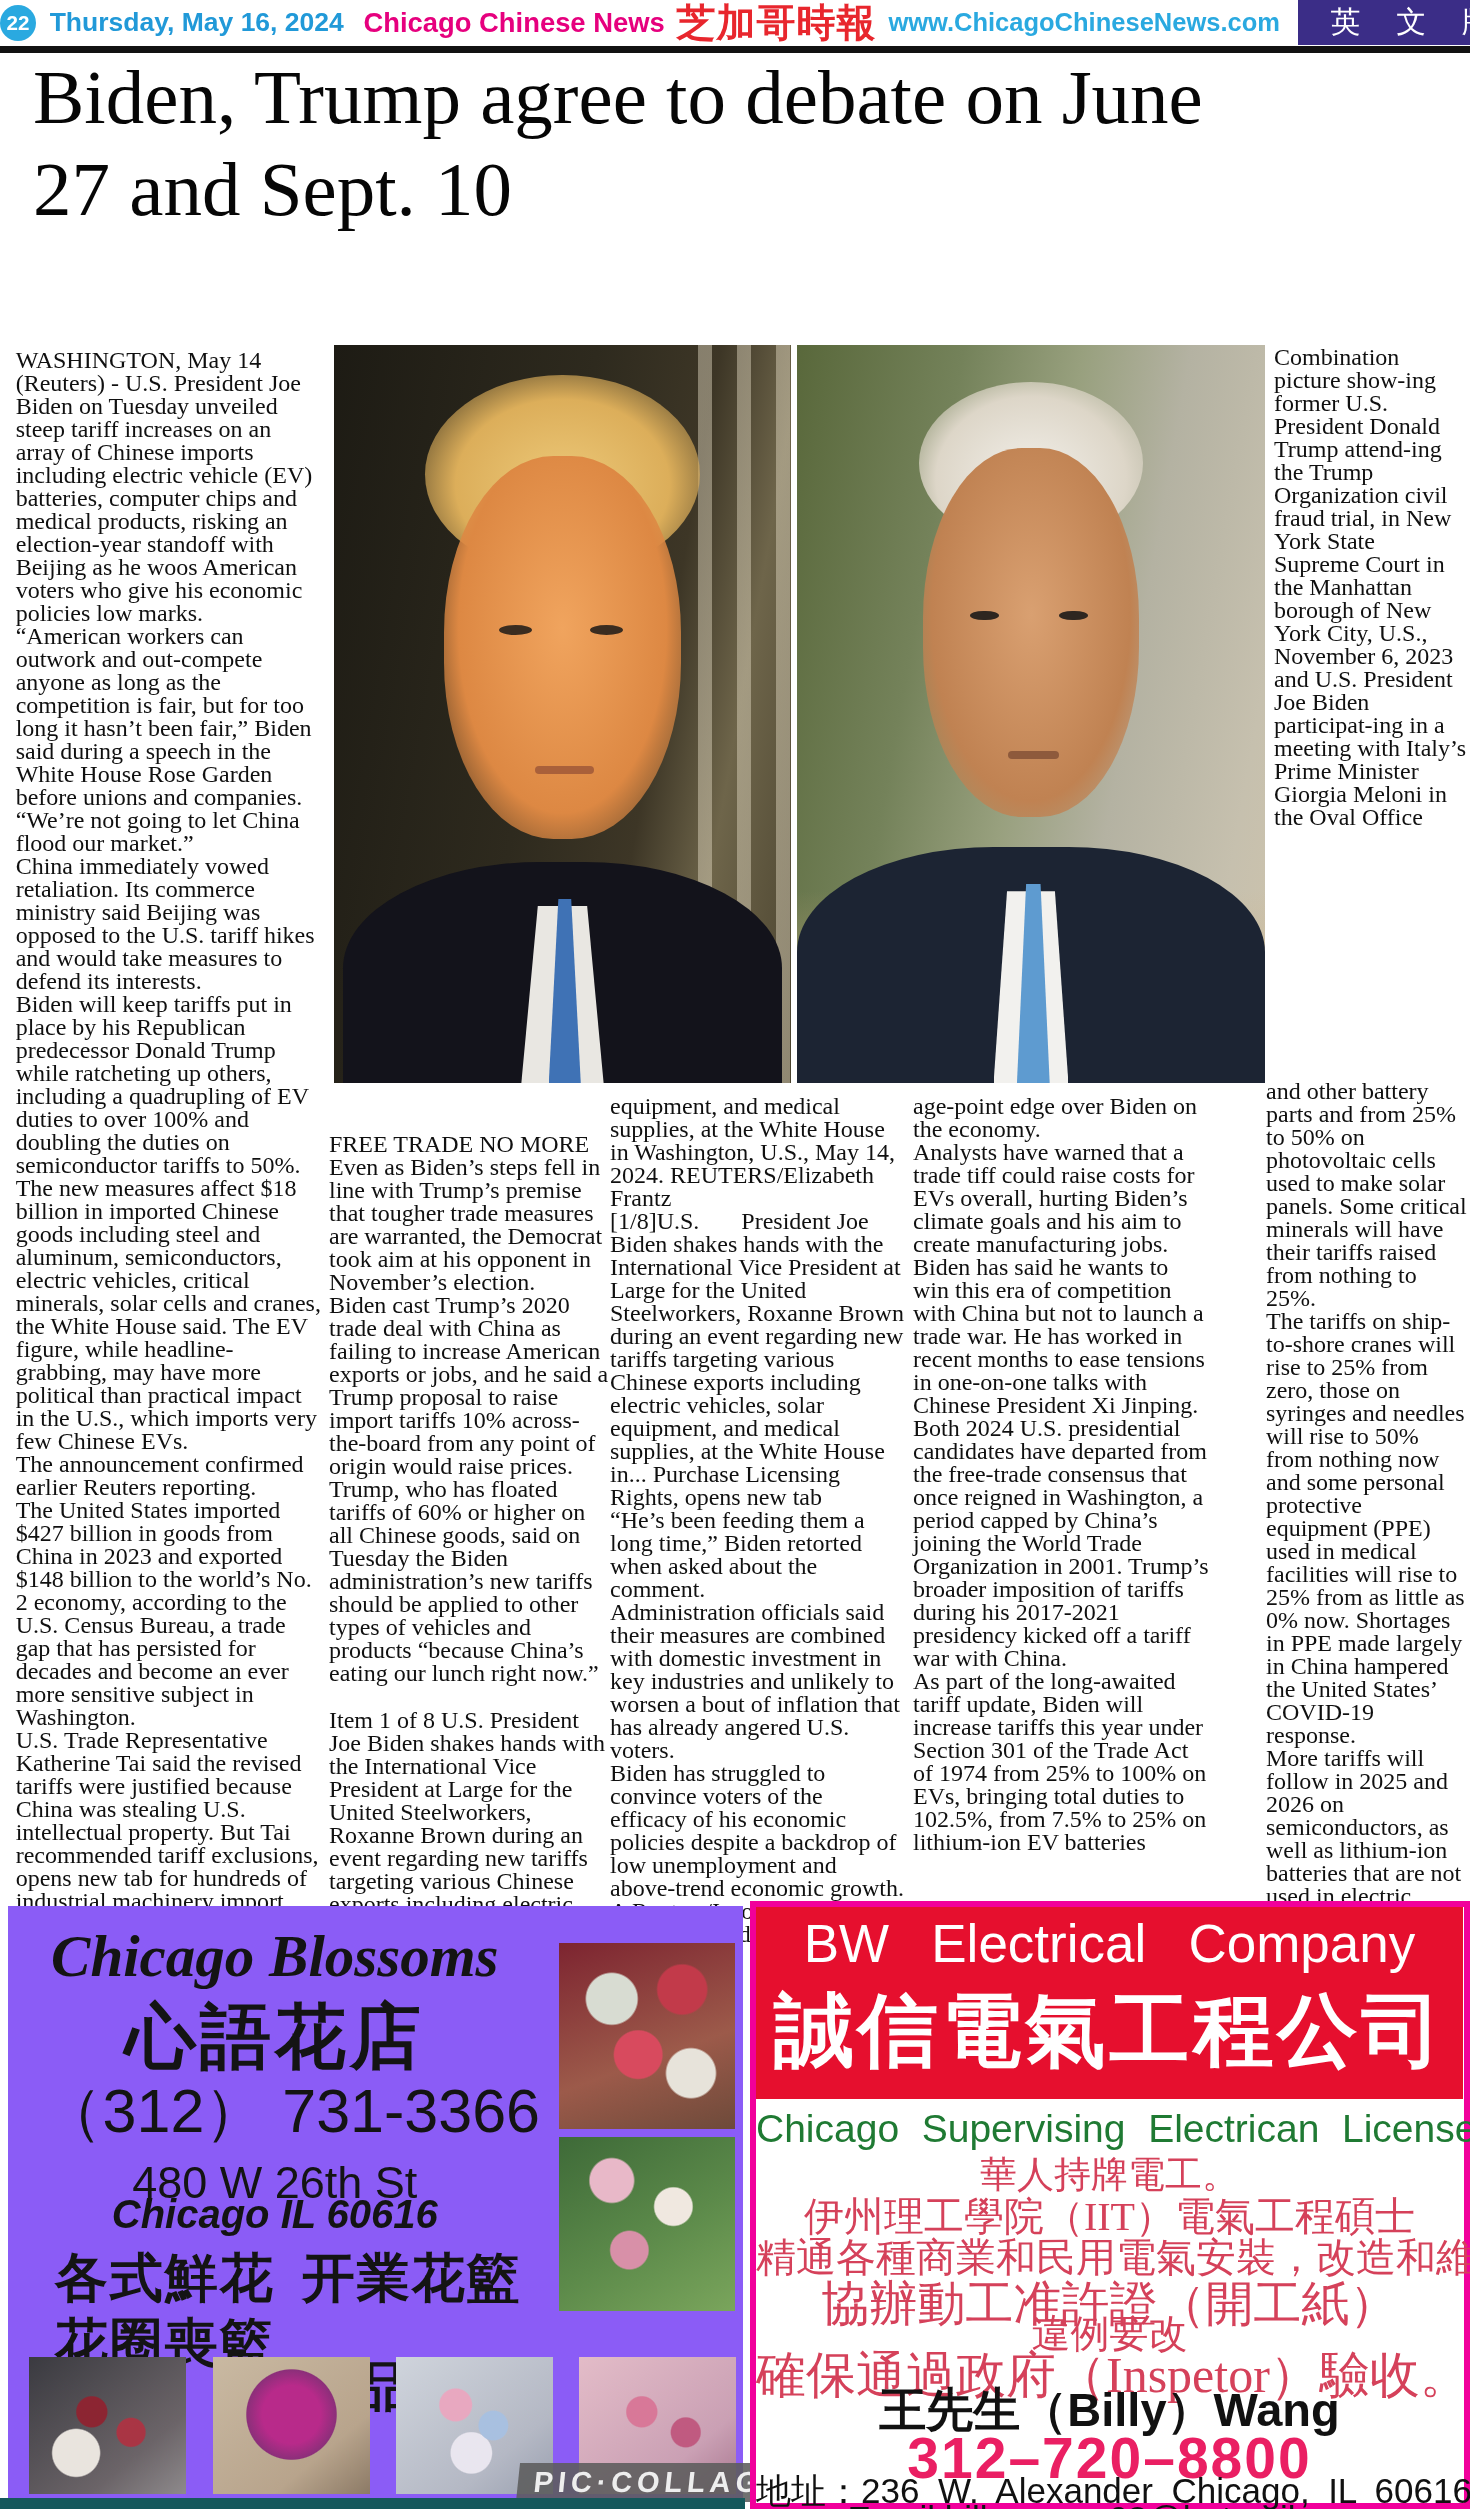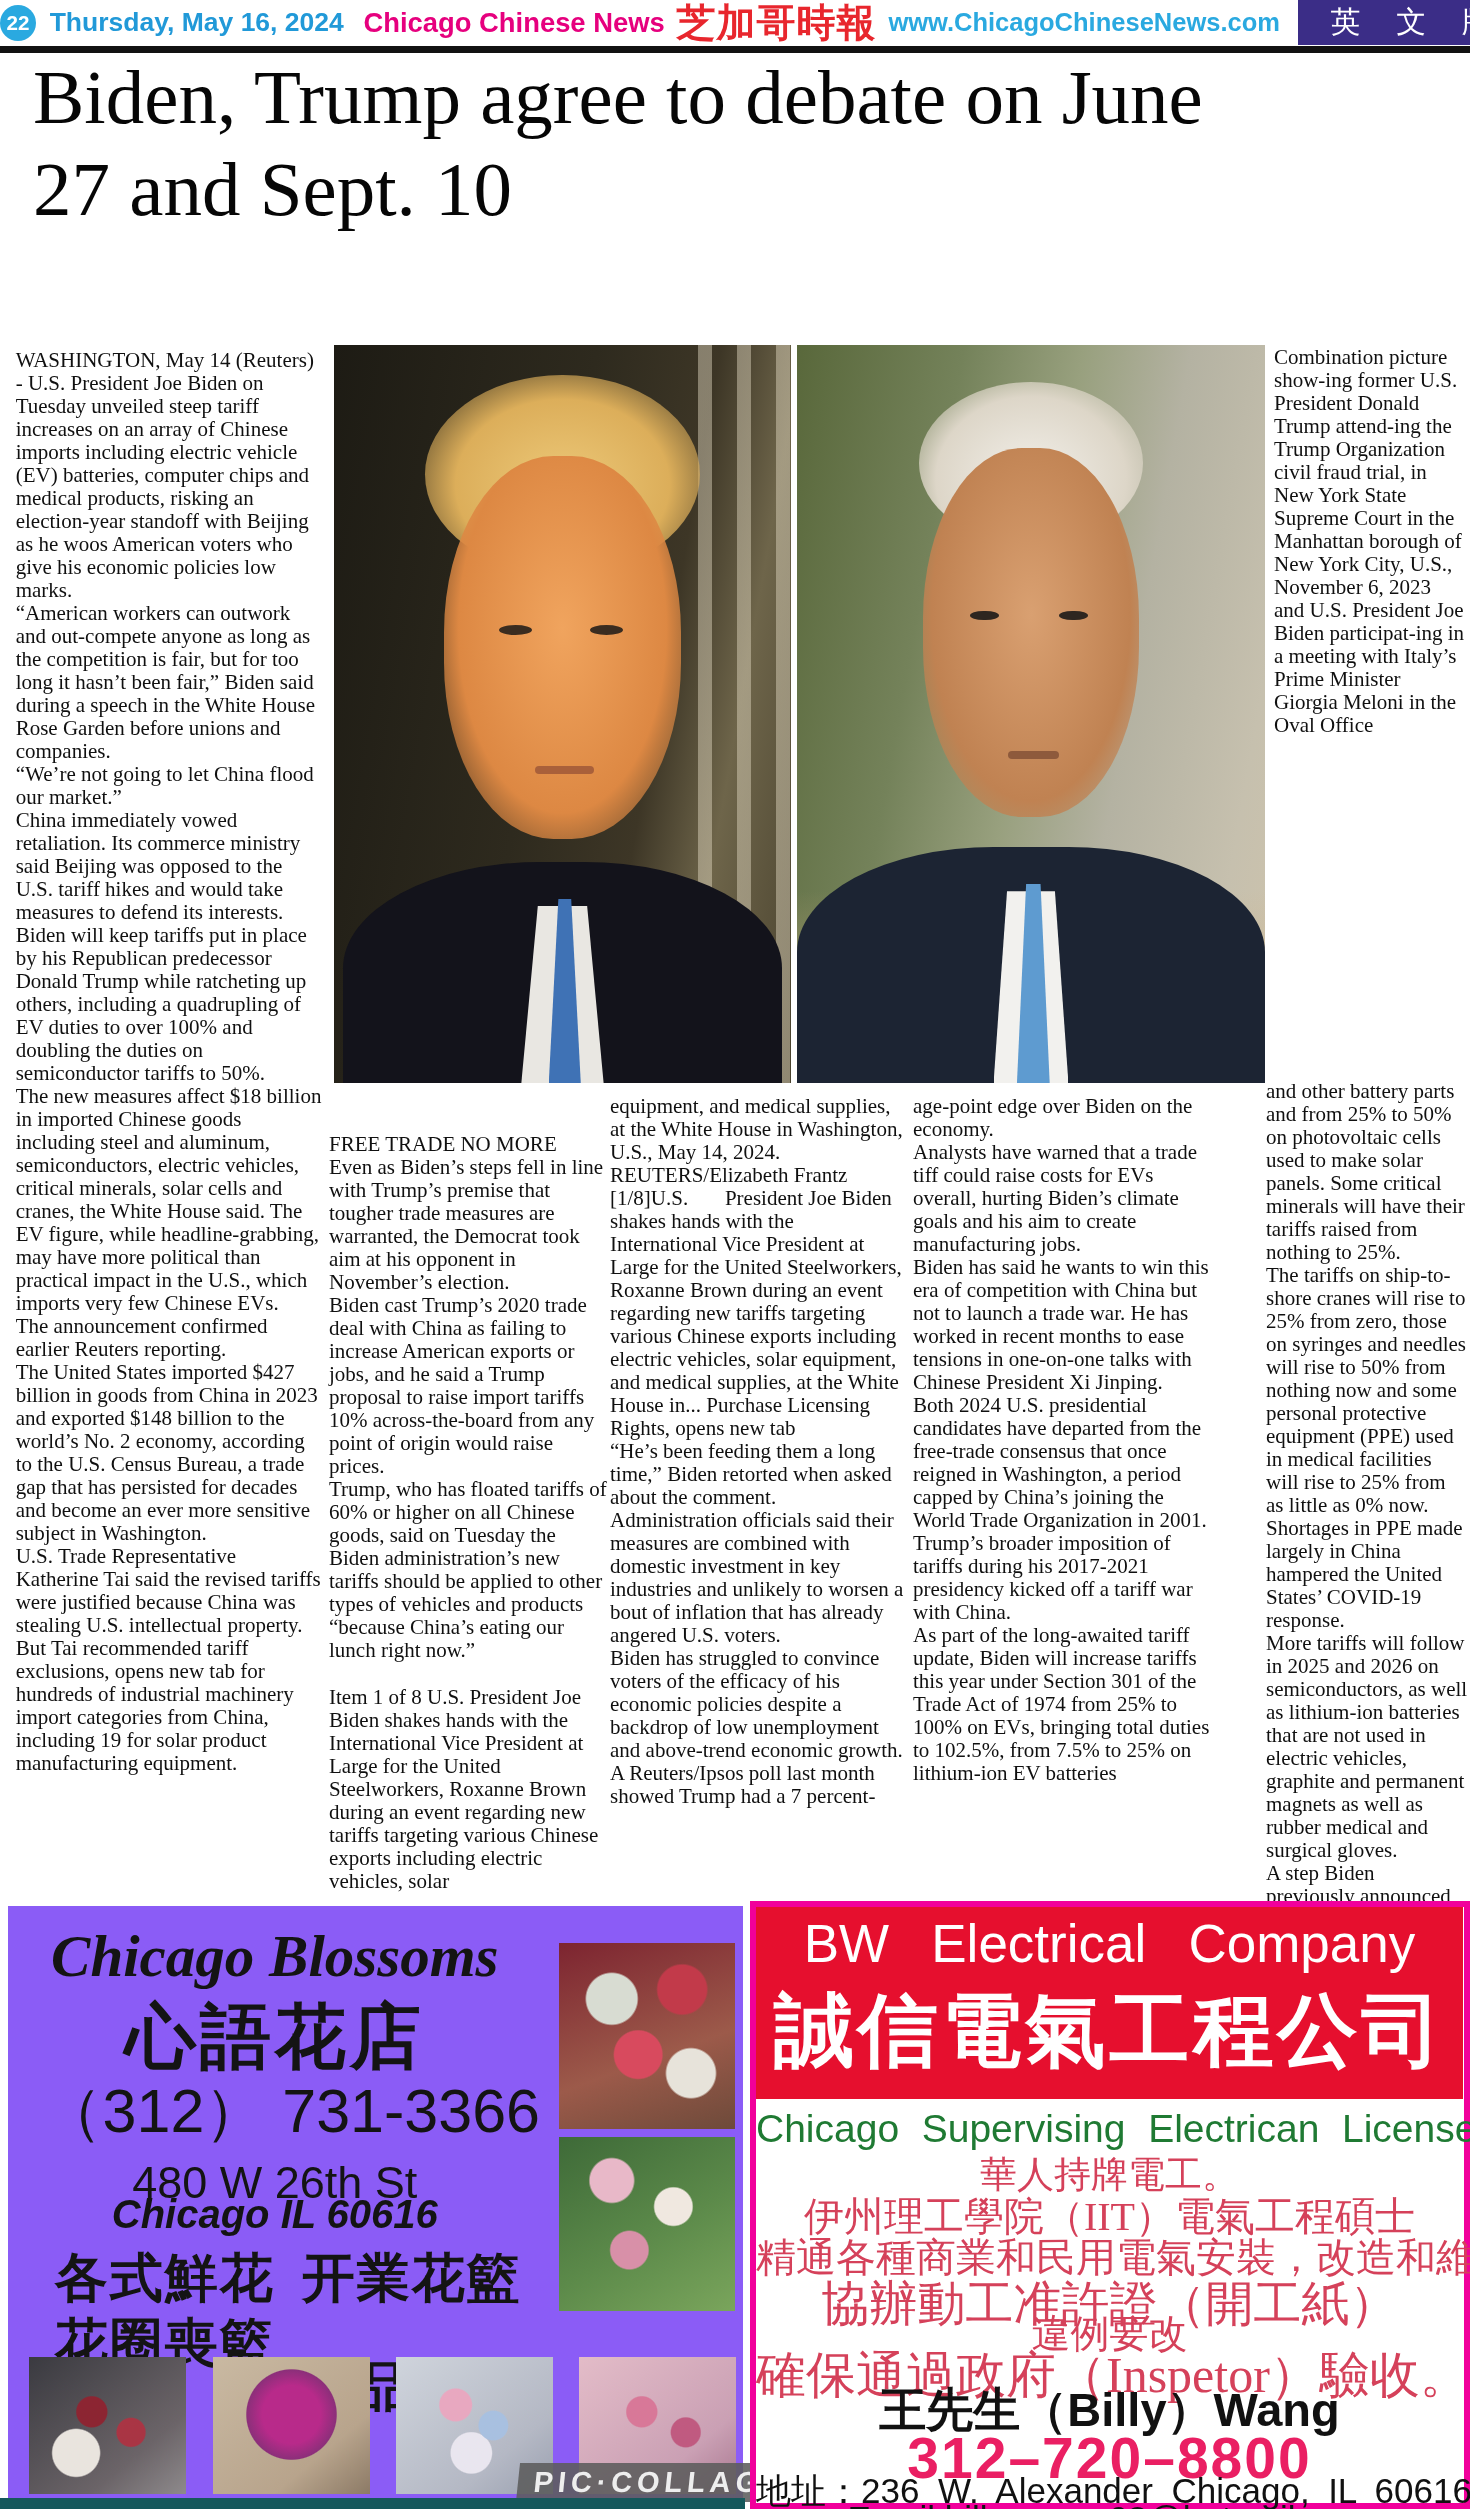--- a/index.html
+++ b/index.html
@@ -49,21 +49,21 @@
      background:radial-gradient(ellipse at 50% 45%,#d9a071 0%,#c08252 65%,rgba(140,85,45,0) 100%);}
   .ph-biden .eye{top:36%;width:29px;height:9.8px;border-radius:50%;background:#2e2620;}
   .ph-biden .eye.l{left:37%;} .ph-biden .eye.r{left:56%;}
   .ph-biden .mouth{left:45%;top:55%;width:51px;height:7.8px;border-radius:5.9px;background:#8e5a3c;}
   .ph-biden .suit{left:0;bottom:-2%;width:100%;height:34%;border-radius:42% 42% 0 0;background:#1c2433;}
   .ph-biden .shirt{left:42%;bottom:0;width:16%;height:26%;background:#f2f1ee;
      clip-path:polygon(18% 0,82% 0,100% 100%,0 100%);}
   .ph-biden .tie{left:47%;bottom:0;width:7%;height:27%;background:#5e9bd0;
      clip-path:polygon(28% 0,72% 0,100% 100%,0 100%);}
   
-  .col{position:absolute;font-size:21px;line-height:23px;color:#101010;text-align:left;}
+  .col{position:absolute;font-size:24px;line-height:23px;color:#101010;text-align:left;}
   .col p{margin:0;}
   .col p.gap{margin-top:23.5px;}
   #col1{left:15.7px;top:349px;width:307px;}
   #col2{left:329px;top:1133px;width:281px;}
   #col3{left:610px;top:1095px;width:294px;}
   #col4{left:913px;top:1095px;width:297px;}
   #caption{left:1274px;top:346px;width:192px;}
   #col5{left:1266px;top:1080px;width:202px;}
   
   .florist{position:absolute;left:7.8px;top:1906px;width:735px;height:598px;background:#8b5cf6;

